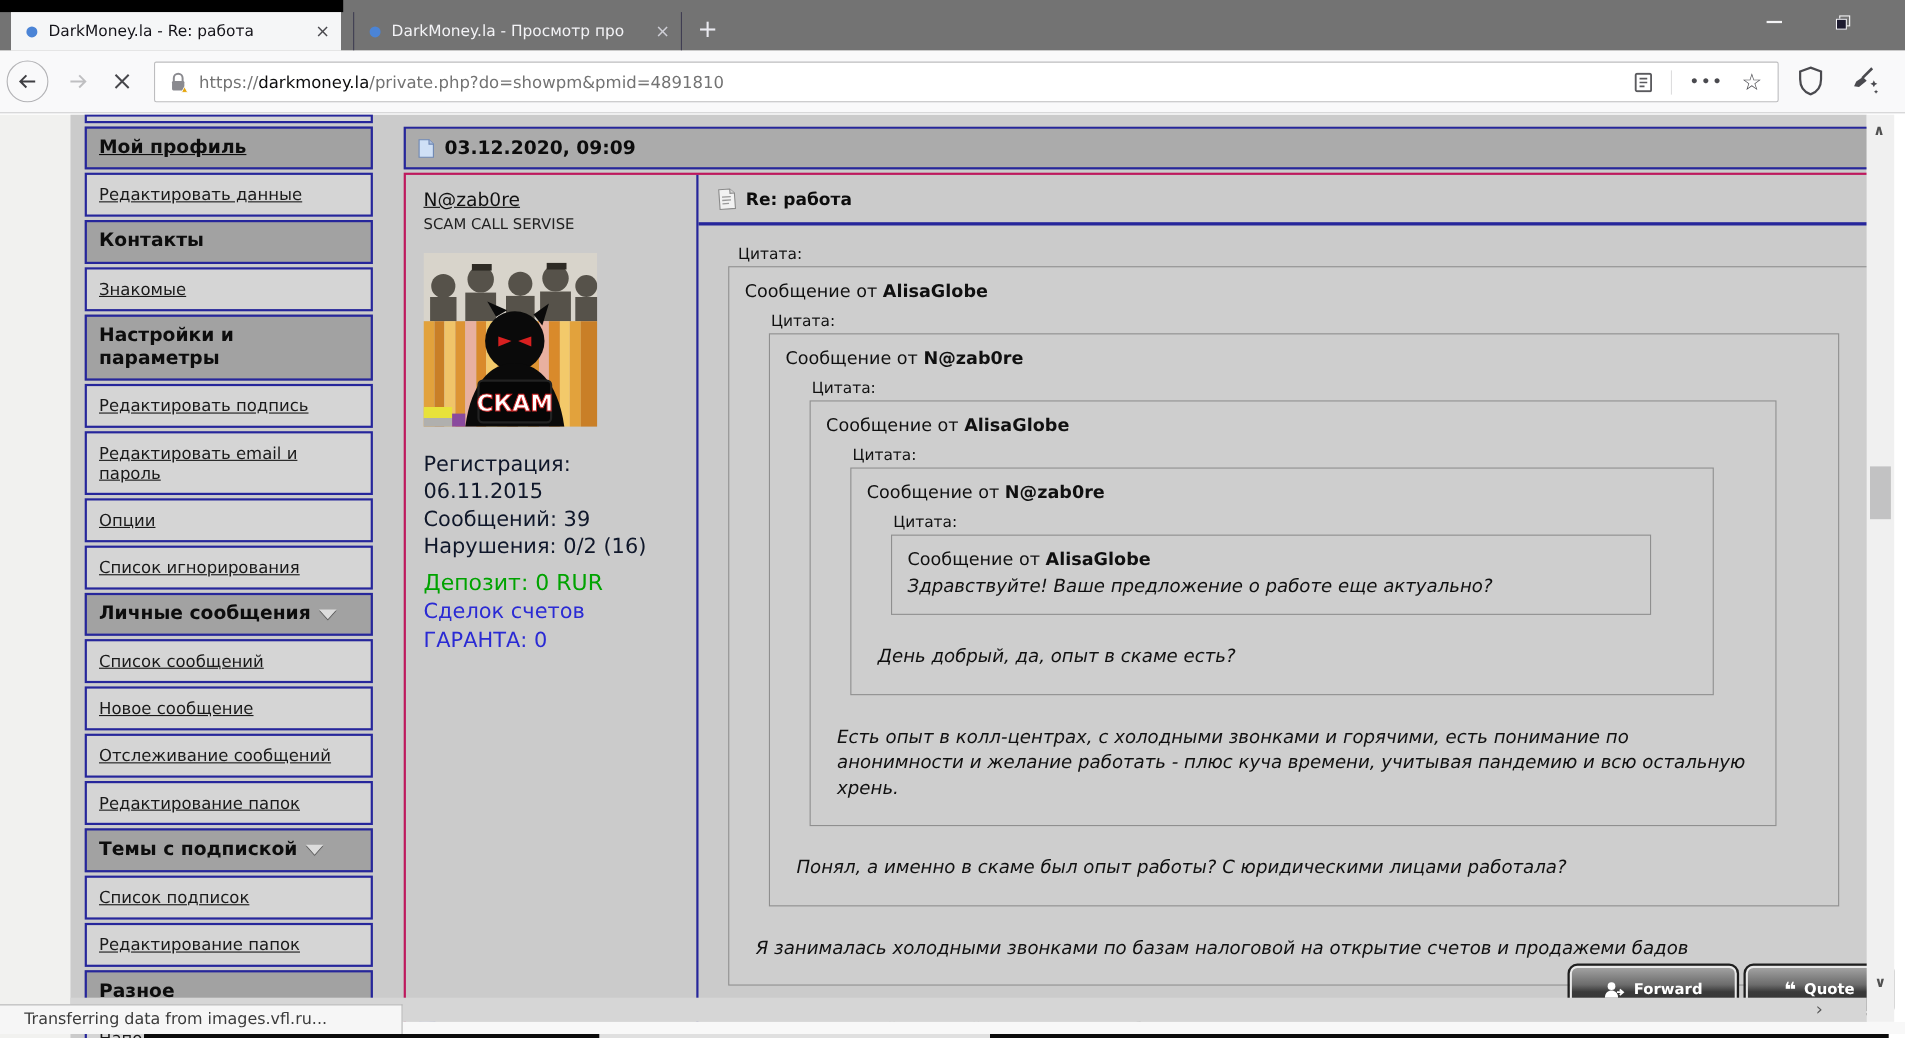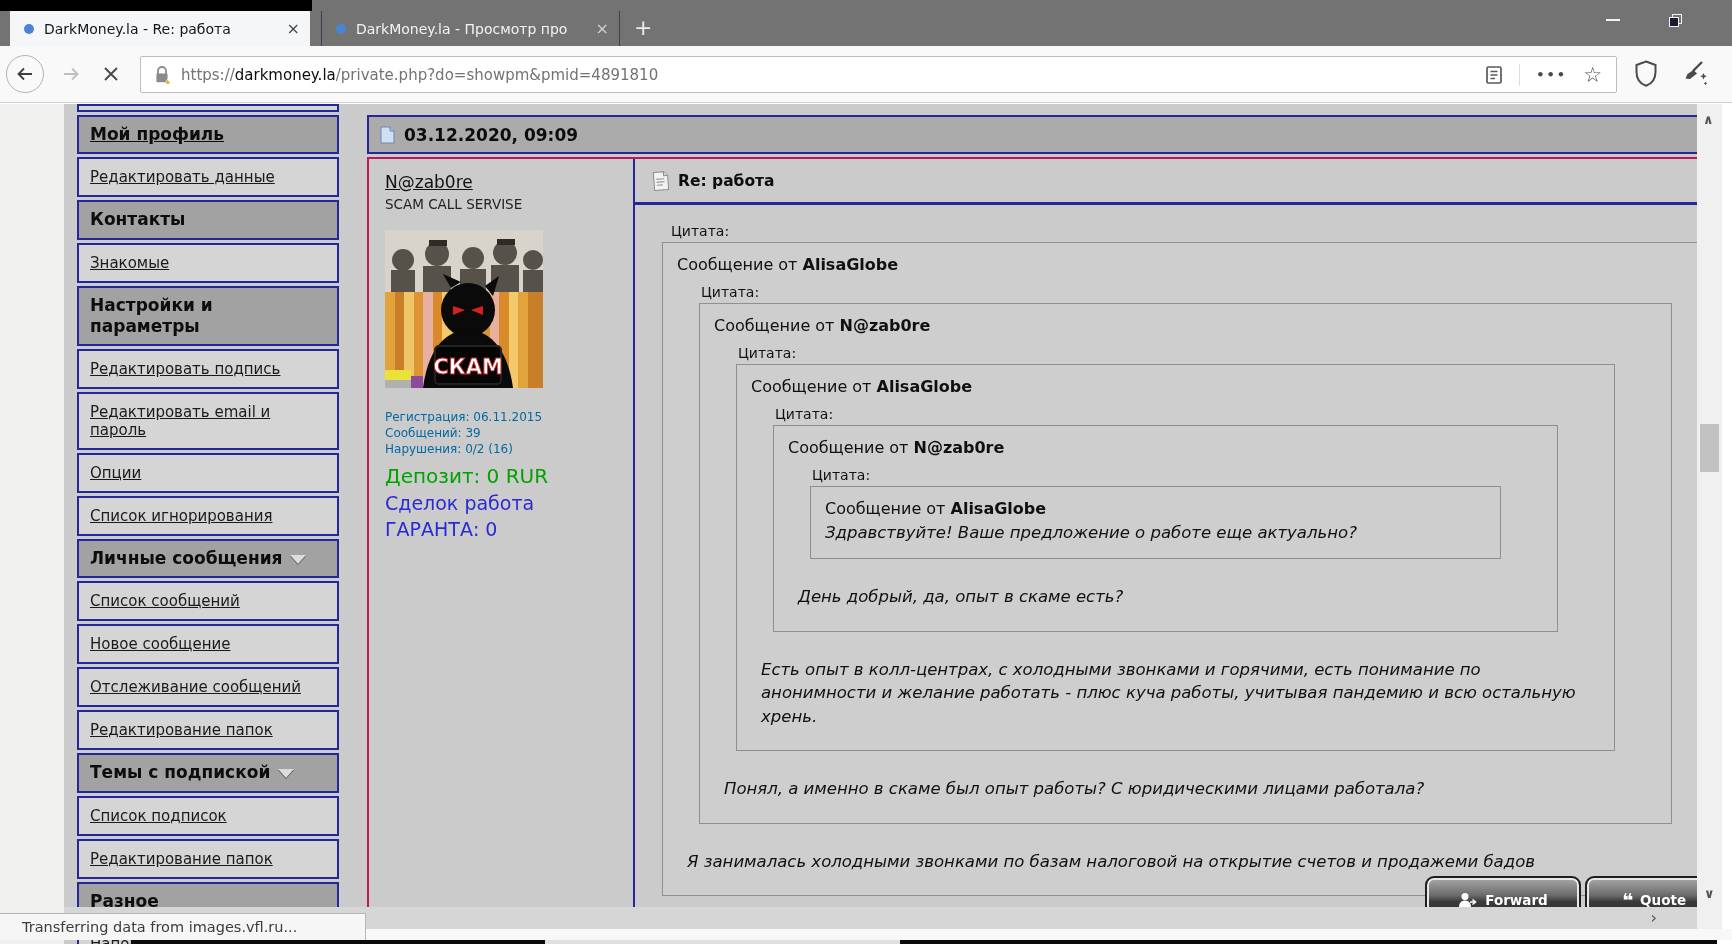--- a/index.html
+++ b/index.html
@@ -61,21 +61,21 @@
   
   #main { position:absolute; left:351px; top:11px; width:1346px; height:829px; overflow:hidden; }
   #main-inner { width:1380px;padding-left:16px; }
   #datebar { background:#ababab; border:2px solid #26269b; height:39px; display:flex; align-items:center; gap:9px; padding:0 11px; margin-bottom:3px; }
   #datebar .date-text { font-weight:bold; font-size:17px; color:#0c0c0c; }
   #post { border:2px solid #be185d; background:#cbcbcb; display:flex; min-height:780px; }
   #user-cell { width:266px; flex:0 0 auto; border-right:2px solid #26269b; padding:13px 16px; position:relative; }
   .username { font-size:17px; color:#111; text-decoration:underline; display:inline-block; }
   .usertitle { font-size:13.5px; color:#222; margin-top:4px; }
   .avatar { margin-top:18px; width:158px; height:158px; display:block; }
-  .stats { margin-top:22px; font-size:12px; color:#0369a1; line-height:1.32; }
+  .stats { margin-top:22px; font-size:19px; color:#0f172a; line-height:1.32; }
   .deposit { margin-top:7px; font-size:20px; color:#00a300; }
   .guarantor { font-size:19px; color:#2a2ad4; line-height:1.35; margin-top:3px; }
   .online-ball { position:absolute; left:12px; bottom:10px; width:15px; height:15px; border-radius:50%;
      background:radial-gradient(circle at 38% 30%, #ffffff, #aab4e8 35%, #5560b0 70%, #2a3480 100%); }
 
   #msg-cell { flex:1; padding:0; position:relative; }
   .subject-row { display:flex; align-items:center; gap:9px; padding:12px 0 0 17px; }
   .subject { font-weight:bold; font-size:15.5px; color:#0d0d0d; }
   .blue-hr { height:3px; background:#26269b; margin-top:11px; }
   .msg-body { padding:9px 0 0 27px; }
@@ -289,21 +289,21 @@
             <text x="83" y="144" text-anchor="middle" font-size="21" font-weight="bold" fill="#ffffff" stroke="#cc2222" stroke-width="0.9" font-family="DejaVu Sans, sans-serif">СКАМ</text>
           </svg>
 
           <div class="stats">
               <div>Регистрация: 06.11.2015</div>
               <div>Сообщений: 39</div>
               <div>Нарушения: 0/2 (16)</div>
             </div>
           <div class="deposit">Депозит: 0 RUR</div>
           <div class="guarantor">
-            <div>Сделок работа</div>
+            <div>Сделок счетов</div>
             <div>ГАРАНТА: 0</div>
           </div>
           <div class="online-ball"></div>
         </div>
 
         <div id="msg-cell">
           <div class="subject-row">
             <svg width="17" height="20" viewBox="0 0 17 20" style="transform:rotate(-4deg)">
               <path d="M2 1 H12 L16 5 V19 H2 Z" fill="#f2f2f2" stroke="#8a8a8a" stroke-width="1"></path>
               <path d="M12 1 V5 H16" fill="#d8d8d8" stroke="#8a8a8a" stroke-width="1"></path>
@@ -327,21 +327,21 @@
                       <div class="q-label">Цитата:</div>
                       <div class="quote-box">
                         <div class="q-author">Сообщение от <b>N@zab0re</b></div>
                         <div class="q-label">Цитата:</div>
                         <div class="quote-box">
                           <div class="q-author">Сообщение от <b>AlisaGlobe</b></div>
                           <div class="q-text">Здравствуйте! Ваше предложение о работе еще актуально?</div>
                         </div>
                         <div class="q-reply">День добрый, да, опыт в скаме есть?</div>
                       </div>
-                      <div class="q-reply">Есть опыт в колл-центрах, с холодными звонками и горячими, есть понимание по анонимности и желание работать - плюс куча работы, учитывая пандемию и всю остальную хрень.</div>
+                      <div class="q-reply">Есть опыт в колл-центрах, с холодными звонками и горячими, есть понимание по анонимности и желание работать - плюс куча времени, учитывая пандемию и всю остальную хрень.</div>
                     </div>
                     <div class="q-reply">Понял, а именно в скаме был опыт работы? С юридическими лицами работала?</div>
                   </div>
                   <div class="q-reply">Я занималась холодными звонками по базам налоговой на открытие счетов и продажеми бадов</div>
                 </div>
               </div>
             <div class="final-msg">Оставь, пожалуйста, свой контакт тг, пообщаемся там</div>
           </div>
         </div>
       </div>

